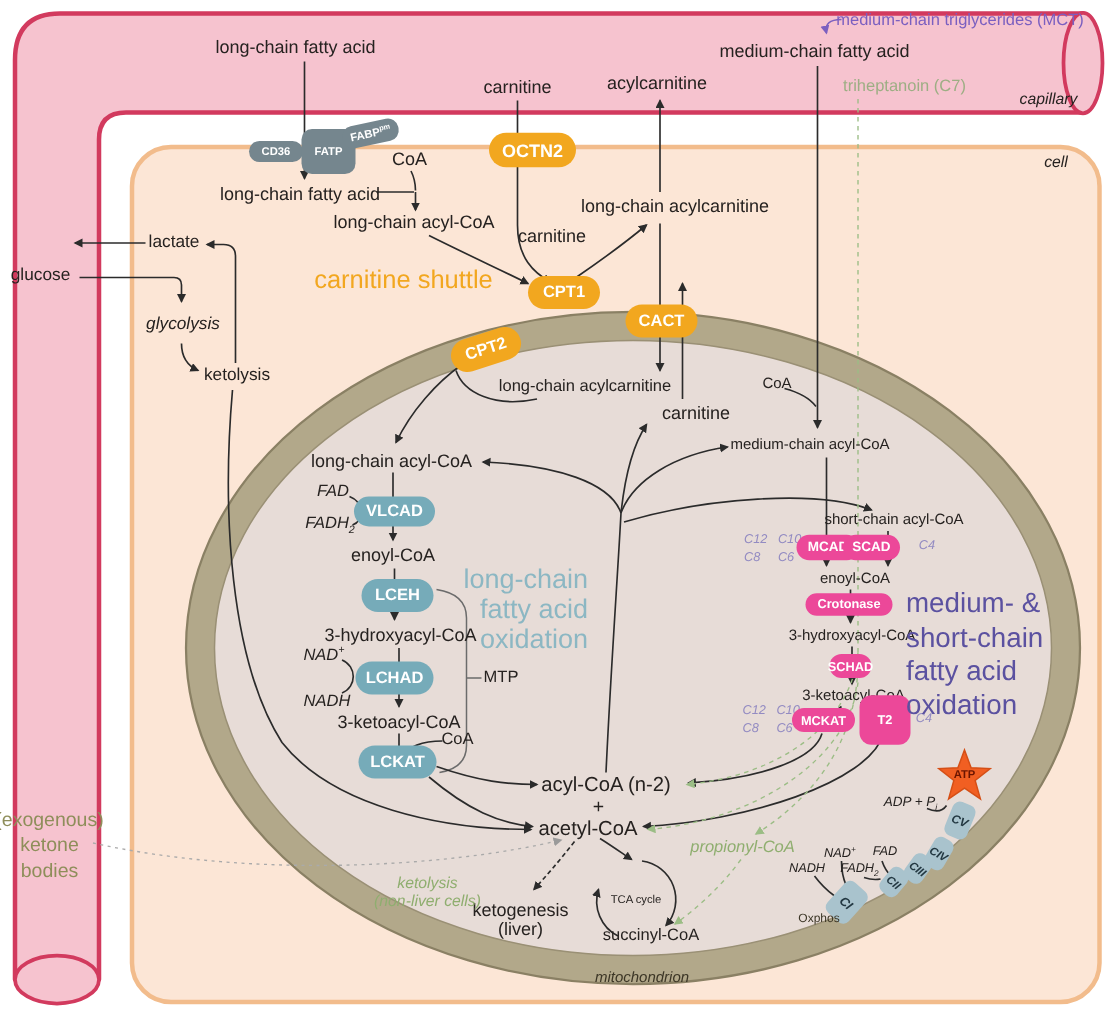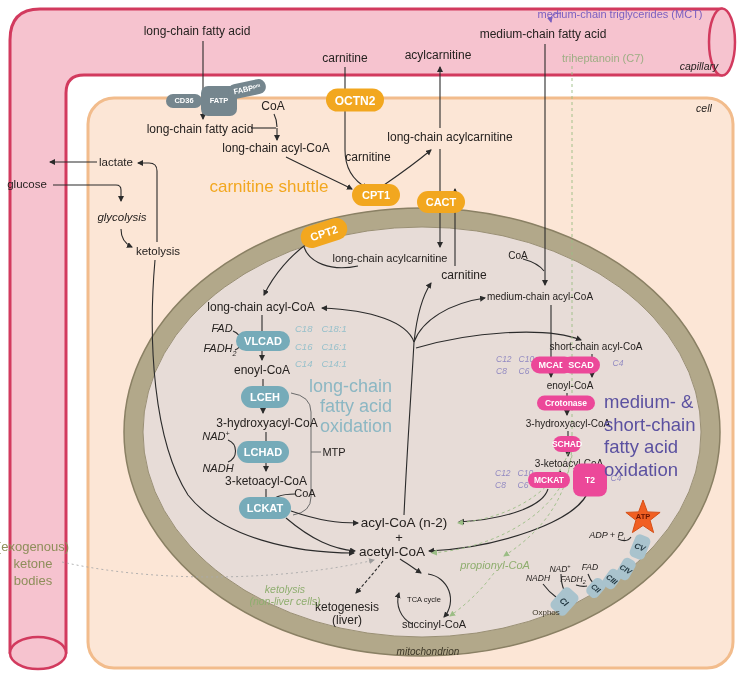--- a/index.html
+++ b/index.html
@@ -133,21 +133,21 @@
 
   <path d="M 561 13 Q 549 13 551 22" fill="none" stroke="#7b5fc0" stroke-width="1" marker-end="url(#mp)"></path>
 
   <polygon points="643,500 647.4,511.9 660.1,512.4 650.1,520.3 653.6,532.6 643,525.5 632.4,532.6 635.9,520.3 625.9,512.4 638.6,511.9" fill="#f15f22" stroke="#d54f16" stroke-width="1"></polygon>
 </svg>
 
 <div class="lbl" style="left:197px;top:32px">long-chain fatty acid</div>
 <div class="lbl" style="left:345px;top:59px">carnitine</div>
 <div class="lbl" style="left:438px;top:56px">acylcarnitine</div>
 <div class="lbl" style="left:543px;top:35px">medium-chain fatty acid</div>
-<div class="lbl" style="left:620px;top:14px;font-size:11px;color:#7b5fc0">medium-chain triglycerides (MCT)</div>
+<div class="lbl" style="left:640px;top:14px;font-size:11px;color:#7b5fc0">medium-chain triglycerides (MCT)</div>
 <div class="lbl" style="left:603px;top:58px;font-size:11px;color:#9dae84">triheptanoin (C7)</div>
 <div class="lbl it" style="left:699px;top:67px;font-size:10.5px">capillary</div>
 <div class="lbl" style="left:27px;top:184px;font-size:11.5px">glucose</div>
 <div class="lbl ml olv" style="left:33px;top:564px;font-size:13px;line-height:1.3">(exogenous)
 ketone
 bodies</div>
 
 <div class="lbl it" style="left:704px;top:109px;font-size:10.5px">cell</div>
 <div class="lbl" style="left:200px;top:130px">long-chain fatty acid</div>
 <div class="lbl" style="left:273px;top:107px">CoA</div>
@@ -160,37 +160,29 @@
 <div class="lbl" style="left:158px;top:251px;font-size:11.5px">ketolysis</div>
 
 <div class="pill gy" style="left:184px;top:101px;width:36px;height:14px;font-size:7.5px;border-radius:7px">CD36</div>
 <div class="pill gy" style="left:219px;top:101px;width:36px;height:30px;font-size:7.5px;border-radius:7px">FATP</div>
 <div class="pill gy" style="left:247px;top:89px;width:38px;height:15px;font-size:7.5px;border-radius:7px;transform:translate(-50%,-50%) rotate(-12deg)">
       <span>FABP</span>
       <sub>pm</sub>
     </div>
 <div class="pill or" style="left:355px;top:100px;width:58px;height:23px;font-size:12px">OCTN2</div>
 <div class="pill or" style="left:376px;top:195px;width:48px;height:22px;font-size:11px">CPT1</div>
-<div class="pill or" style="left:441px;top:202px;width:48px;height:22px;font-size:11px">CACT</div>
+<div class="pill or" style="left:441px;top:214px;width:48px;height:22px;font-size:11px">CACT</div>
 <div class="pill or" style="left:324px;top:233px;width:48px;height:22px;font-size:11px;transform:translate(-50%,-50%) rotate(-18deg)">CPT2</div>
 
 <div class="lbl" style="left:390px;top:258px;font-size:11px">long-chain acylcarnitine</div>
 <div class="lbl" style="left:464px;top:276px">carnitine</div>
 
 <div class="lbl" style="left:261px;top:308px">long-chain acyl-CoA</div>
 <div class="lbl it" style="left:222px;top:328px;font-size:11px">FAD</div>
 <div class="lbl it" style="left:220px;top:350px;font-size:11px"><span>FADH</span><sub>2</sub></div>
-<div class="chains cteal" style="left:295px;top:324px">
-  <span>C18</span>
-      <span>C18:1</span>
-  <span>C16</span>
-      <span>C16:1</span>
-  <span>C14</span>
-      <span>C14:1</span>
-</div>
 <div class="pill te" style="left:263px;top:341px;width:54px;height:20px;font-size:11px">VLCAD</div>
 <div class="lbl" style="left:262px;top:371px">enoyl-CoA</div>
 <div class="pill te" style="left:265px;top:397px;width:48px;height:22px;font-size:11px">LCEH</div>
 <div class="lbl" style="left:267px;top:424px">3-hydroxyacyl-CoA</div>
 <div class="lbl it" style="left:216px;top:436px;font-size:11px"><span>NAD</span><sup>+</sup></div>
 <div class="pill te" style="left:263px;top:452px;width:52px;height:22px;font-size:11px">LCHAD</div>
 <div class="lbl it" style="left:218px;top:468px;font-size:11px">NADH</div>
 <div class="lbl" style="left:334px;top:452px;font-size:11px">MTP</div>
 <div class="lbl" style="left:266px;top:482px">3-ketoacyl-CoA</div>
 <div class="lbl" style="left:305px;top:493px;font-size:11px">CoA</div>

